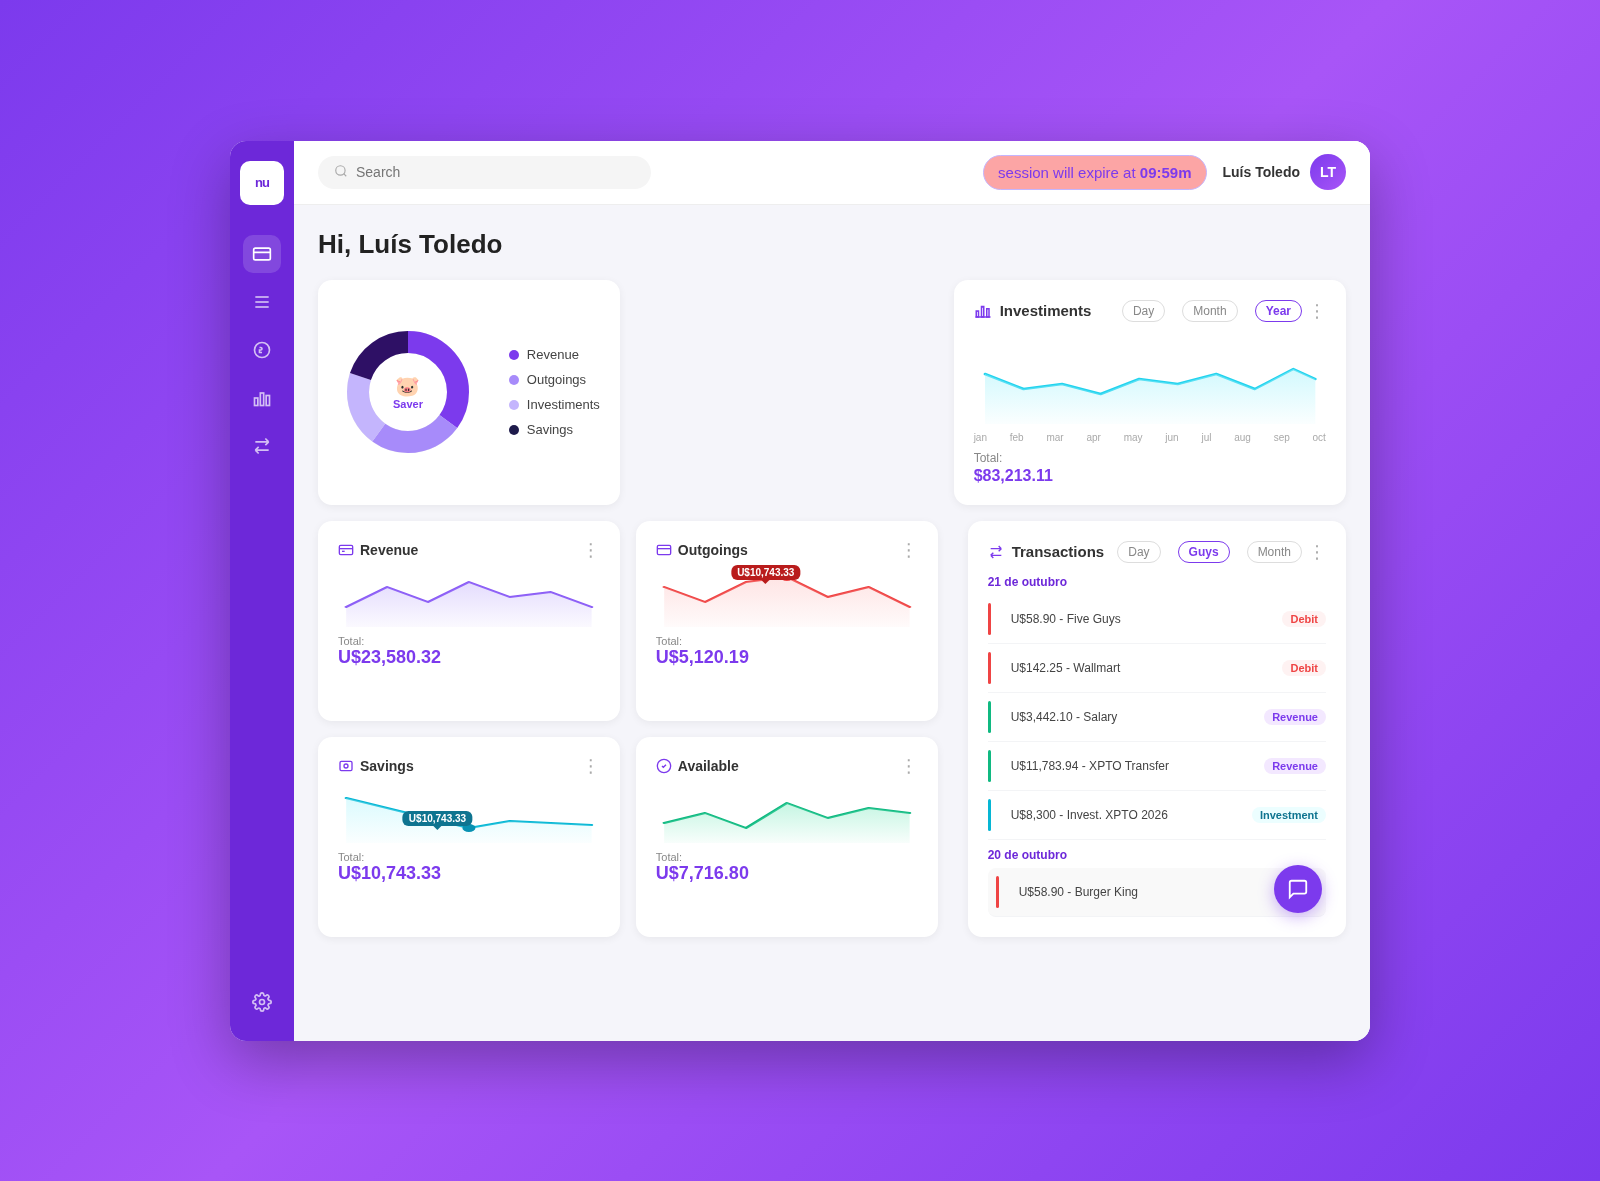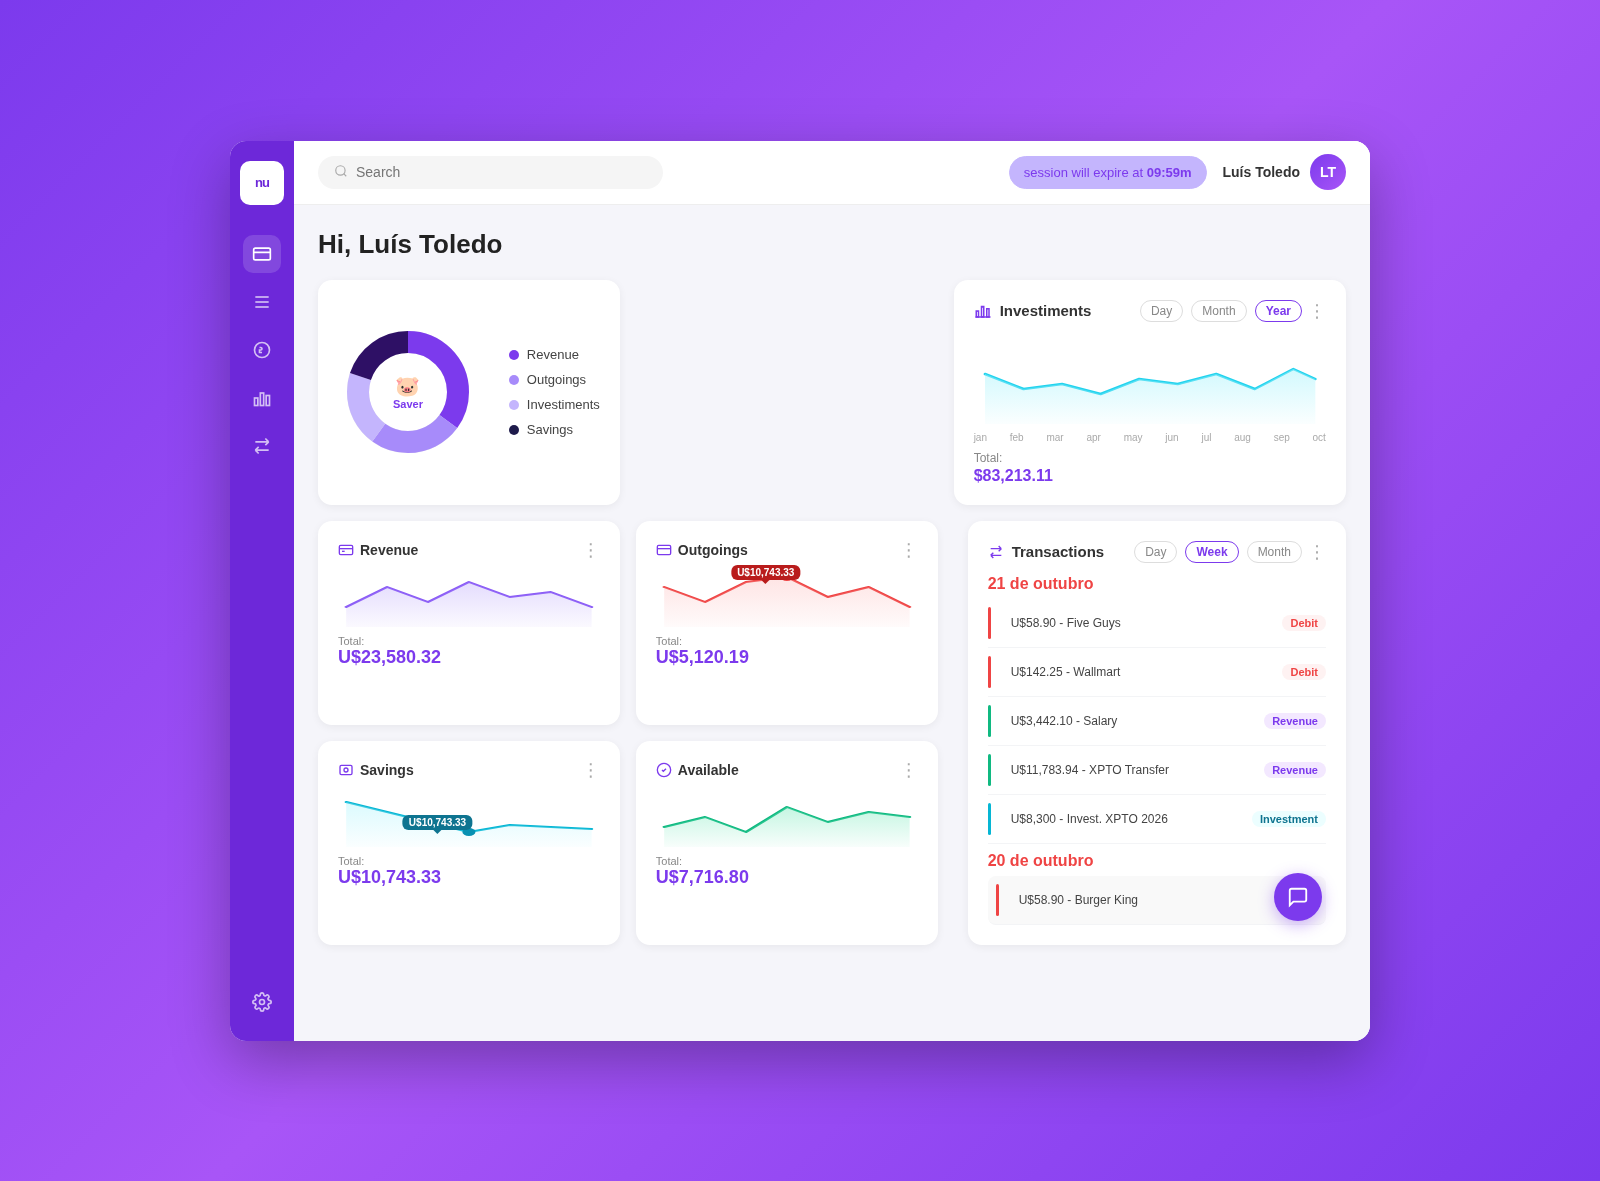--- a/index.html
+++ b/index.html
@@ -93,25 +93,25 @@
       border: none;
       background: transparent;
       outline: none;
       font-size: 14px;
       color: #a21caf;
       width: 100%;
     }
     .search-icon-svg { color: #aaa; font-size: 14px; }
     .topbar-spacer { flex: 1; }
     .session-badge {
-      background: #c4b5fd;
+      background: #fca5a5;
       border: 1px solid #c4b5fd;
       border-radius: 20px;
       padding: 8px 14px;
-      font-size: 13px;
+      font-size: 15px;
       color: #7c3aed;
     }
     .session-badge strong { font-weight: 700; }
     .user-info {
       display: flex;
       align-items: center;
       gap: 10px;
       font-size: 14px;
       font-weight: 600;
       color: #333;
@@ -211,21 +211,21 @@
     .card-title {
       display: flex;
       align-items: center;
       gap: 8px;
       font-size: 15px;
       font-weight: 600;
       color: #333;
     }
     .period-btns {
       display: flex;
-      gap: 8px;
+      gap: 17px;
       align-items: center;
     }
     .period-btn {
       padding: 3px 10px;
       border-radius: 12px;
       border: 1px solid #ddd;
       background: white;
       font-size: 12px;
       color: #888;
       cursor: pointer;
@@ -331,23 +331,23 @@
       transform: translateX(-50%);
       border-left: 4px solid transparent;
       border-right: 4px solid transparent;
       border-top: 4px solid #b91c1c;
     }
     .chart-badge-teal::after {
       border-top-color: #0e7490;
     }
     
     .tx-date {
-      font-size: 16px;
+      font-size: 12px;
       font-weight: 700;
-      color: #ef4444;
+      color: #6d28d9;
       margin-bottom: 6px;
       margin-top: 8px;
     }
     .tx-item {
       display: flex;
       align-items: center;
       padding: 8px 0;
       border-bottom: 1px solid #f3f4f6;
       gap: 20px;
       font-size: 12px;
@@ -614,21 +614,21 @@
           <div class="card-header">
             <div class="card-title">
               <svg width="16" height="16" viewBox="0 0 24 24" fill="none" stroke="#7c3aed" stroke-width="2">
                   <path d="M4 17h16M4 17l4-4M4 17l4 4M20 7H4M20 7l-4-4M20 7l-4 4"></path>
                 </svg>
               <span>Transactions</span>
             </div>
             <div style="display:flex;align-items:center;gap:6px;">
               <div class="period-btns">
                 <button class="period-btn">Day</button>
-                <button class="period-btn active">Week</button>
+                <button class="period-btn active">Guys</button>
                 <button class="period-btn">Month</button>
               </div>
               <button class="more-btn">⋮</button>
             </div>
           </div>
 
           <div class="tx-date">21 de outubro</div>
 
           <div class="tx-item">
             <div class="tx-bar tx-bar-red"></div>

